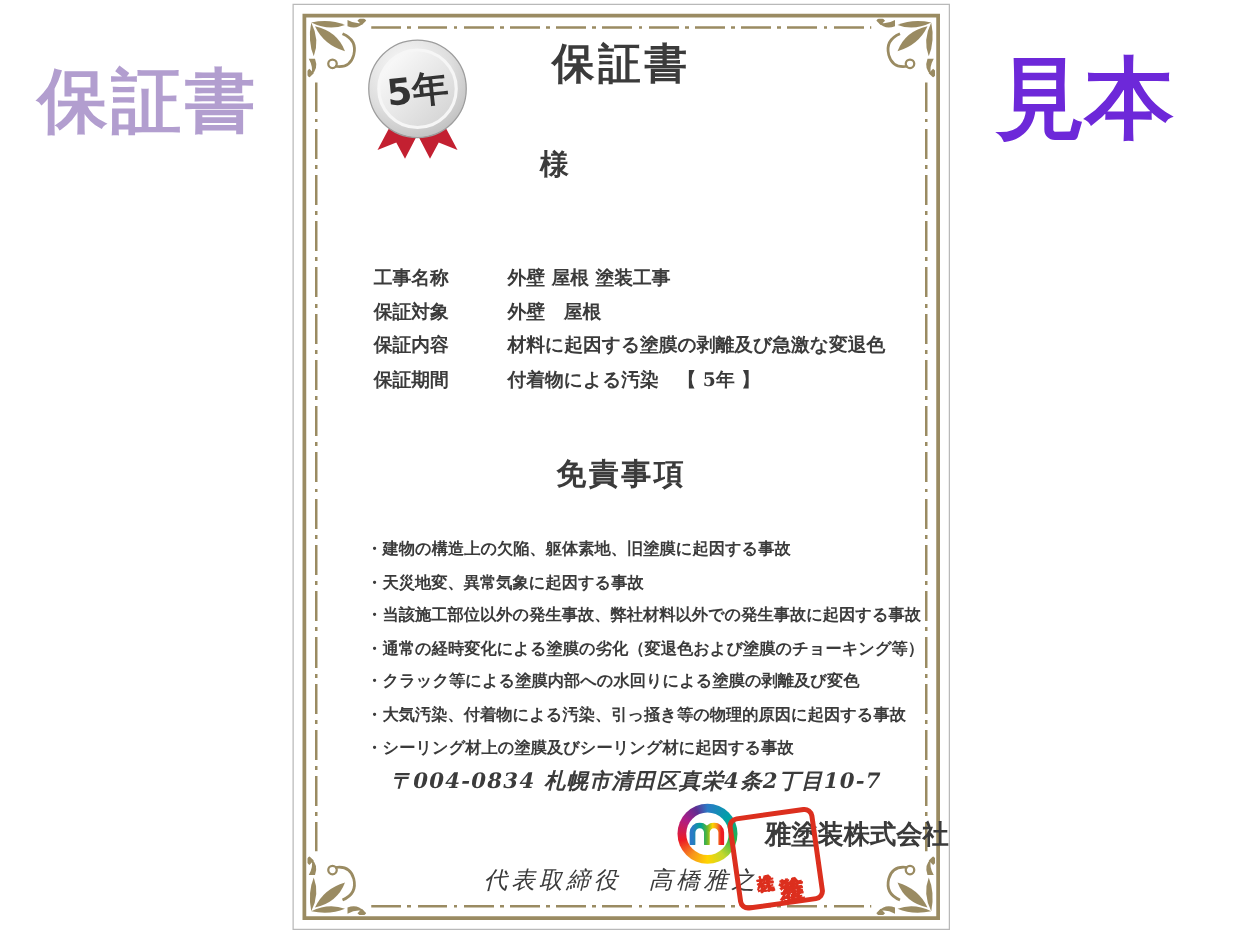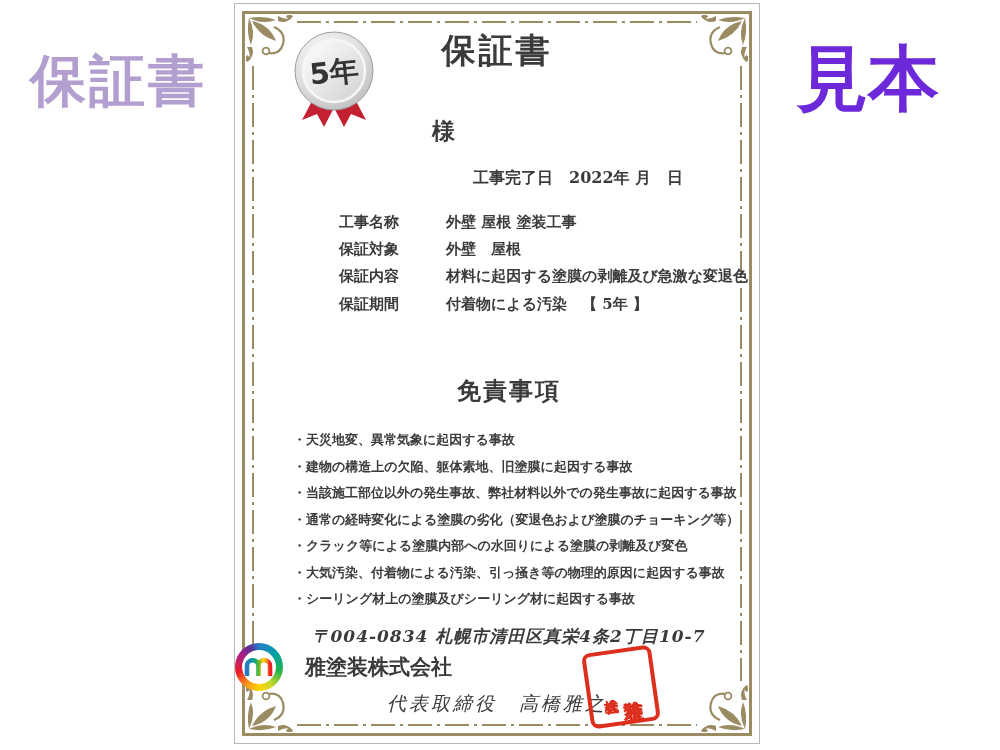--- a/index.html
+++ b/index.html
@@ -43,34 +43,34 @@
   
   .medal{position:absolute;left:55px;top:26px;width:88px;height:100px;z-index:3;}
 
   
   .title{position:absolute;top:24px;left:0;width:100%;margin:0;text-align:center;
     font-size:34px;font-weight:bold;letter-spacing:3px;}
   .recipient{position:absolute;left:197px;top:112px;font-size:23px;font-weight:bold;}
   .date-line{position:absolute;left:238px;top:164px;font-size:16px;font-weight:bold;white-space:nowrap;}
 
   .fields{position:absolute;left:64px;top:205px;right:16px;}
-  .frow{display:flex;line-height:27.2px;height:27.2px;font-size:15px;font-weight:bold;white-space:nowrap;margin-left:40px;}
+  .frow{display:flex;line-height:27.2px;height:27.2px;font-size:15px;font-weight:bold;white-space:nowrap;}
   .flabel{width:107px;flex:0 0 107px;}
   .fvalue{flex:1;}
 
-  .disc-head{position:absolute;top:359px;left:0;width:100%;margin:12px;text-align:center;
+  .disc-head{position:absolute;top:359px;left:0;width:100%;margin:0;text-align:center;
     font-size:24px;font-weight:bold;letter-spacing:2px;}
   .disc-list{position:absolute;left:58px;top:423px;right:10px;}
   .disc-item{font-size:13px;font-weight:bold;line-height:26.5px;white-space:nowrap;}
 
   .addr{position:absolute;top:609px;left:0;width:100%;text-align:center;
-    font-size:17px;font-style:italic;font-weight:bold;letter-spacing:1px;transform:translateX(12px);margin-top:12px;}
+    font-size:17px;font-style:italic;font-weight:bold;letter-spacing:1px;transform:translateX(12px);}
 
   .company-row{position:absolute;top:639px;left:0;width:100%;display:flex;
-    align-items:center;justify-content:flex-start;gap:22px;}
+    align-items:center;justify-content:flex-end;gap:22px;}
   .logo{width:48px;height:48px;border-radius:50%;position:relative;flex:0 0 auto;
     background:conic-gradient(#2b7ac6,#00a0a8 14%,#23b24b 28%,#c3d82d 40%,#ffd400 50%,
       #f7941d 60%,#ed1c24 71%,#ad1e87 84%,#5f2d91 93%,#2b7ac6);}
   .logo::after{content:"";position:absolute;inset:7px;border-radius:50%;background:#fff;}
   .logo-m{position:absolute;left:9px;top:15px;width:30px;height:18px;z-index:1;}
   .company-name{font-family:"DejaVu Sans","Liberation Sans",sans-serif;
     font-weight:bold;font-size:21px;color:#3a3a3a;white-space:nowrap;}
 
   .rep{position:absolute;top:687px;left:0;width:100%;text-align:center;
     font-size:19px;font-style:italic;font-weight:normal;letter-spacing:3px;}
@@ -154,21 +154,20 @@
       <path d="M58 56 L76 90 L61 84 L54 97 L39 68 Z" fill="#c32031"></path>
       <circle cx="44" cy="41" r="39" fill="url(#mg1)" stroke="#9d9d9d" stroke-width="1"></circle>
       <circle cx="44" cy="41" r="31" fill="url(#mg2)" stroke="#f6f6f6" stroke-width="2.5"></circle>
       <text x="44" y="52" text-anchor="middle" font-size="29" font-weight="bold" fill="#333333" font-family="DejaVu Sans, Liberation Sans, sans-serif" transform="rotate(-6 44 41)">5年</text>
     </svg>
 
     <h1 class="title">保証書</h1>
 
     <div class="recipient">様</div>
 
-    <div class="date-line">工事完了日　2022年 月　日</div>
 
     <div class="fields">
       <div class="frow">
         <span class="flabel">工事名称</span>
         <span class="fvalue">外壁 屋根 塗装工事</span>
       </div>
       <div class="frow">
         <span class="flabel">保証対象</span>
         <span class="fvalue">外壁　屋根</span>
       </div>
@@ -178,22 +177,22 @@
       </div>
       <div class="frow">
         <span class="flabel">保証期間</span>
         <span class="fvalue">付着物による汚染　【 5年 】</span>
       </div>
     </div>
 
     <h2 class="disc-head">免責事項</h2>
 
     <div class="disc-list">
+      <div class="disc-item">・建物の構造上の欠陥、躯体素地、旧塗膜に起因する事故</div>
       <div class="disc-item">・天災地変、異常気象に起因する事故</div>
-      <div class="disc-item">・建物の構造上の欠陥、躯体素地、旧塗膜に起因する事故</div>
       <div class="disc-item">・当該施工部位以外の発生事故、弊社材料以外での発生事故に起因する事故</div>
       <div class="disc-item">・通常の経時変化による塗膜の劣化（変退色および塗膜のチョーキング等）</div>
       <div class="disc-item">・クラック等による塗膜内部への水回りによる塗膜の剥離及び変色</div>
       <div class="disc-item">・大気汚染、付着物による汚染、引っ掻き等の物理的原因に起因する事故</div>
       <div class="disc-item">・シーリング材上の塗膜及びシーリング材に起因する事故</div>
     </div>
 
     <div class="addr">〒004-0834 札幌市清田区真栄4条2丁目10-7</div>
 
     <div class="company-row">

